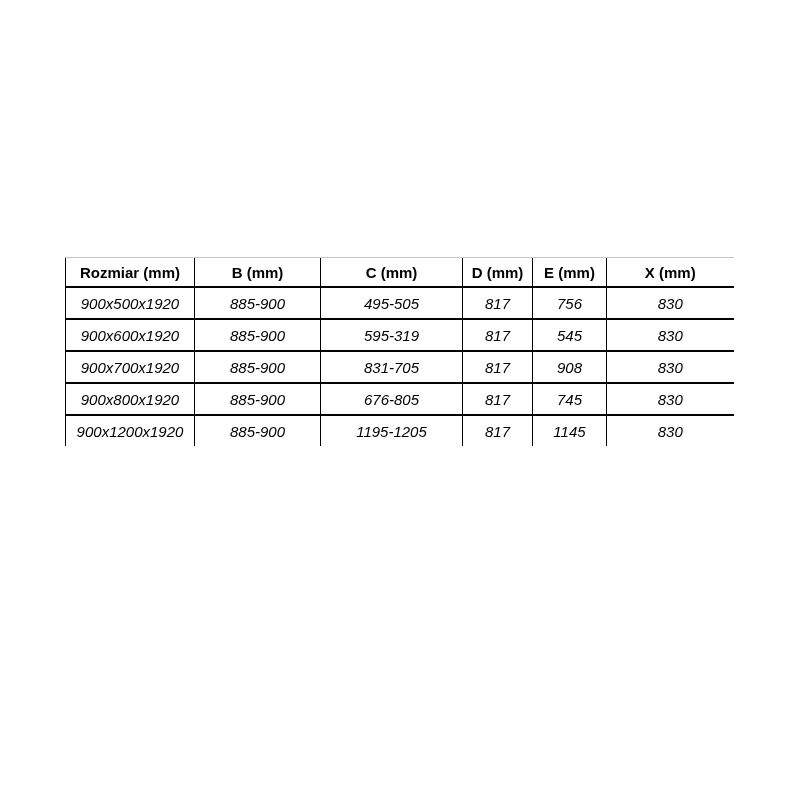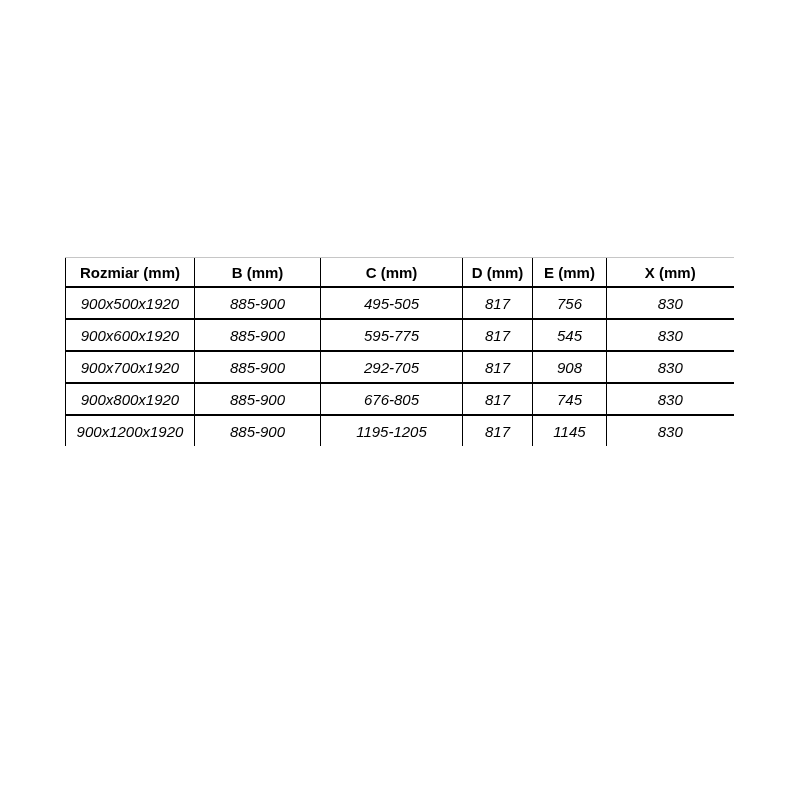--- a/index.html
+++ b/index.html
@@ -80,29 +80,29 @@
       <td>900x500x1920</td>
       <td>885-900</td>
       <td>495-505</td>
       <td>817</td>
       <td>756</td>
       <td>830</td>
     </tr>
     <tr>
       <td>900x600x1920</td>
       <td>885-900</td>
-      <td>595-775</td>
+      <td>595-319</td>
       <td>817</td>
       <td>545</td>
       <td>830</td>
     </tr>
     <tr>
       <td>900x700x1920</td>
       <td>885-900</td>
-      <td>292-705</td>
+      <td>831-705</td>
       <td>817</td>
       <td>908</td>
       <td>830</td>
     </tr>
     <tr>
       <td>900x800x1920</td>
       <td>885-900</td>
       <td>676-805</td>
       <td>817</td>
       <td>745</td>

